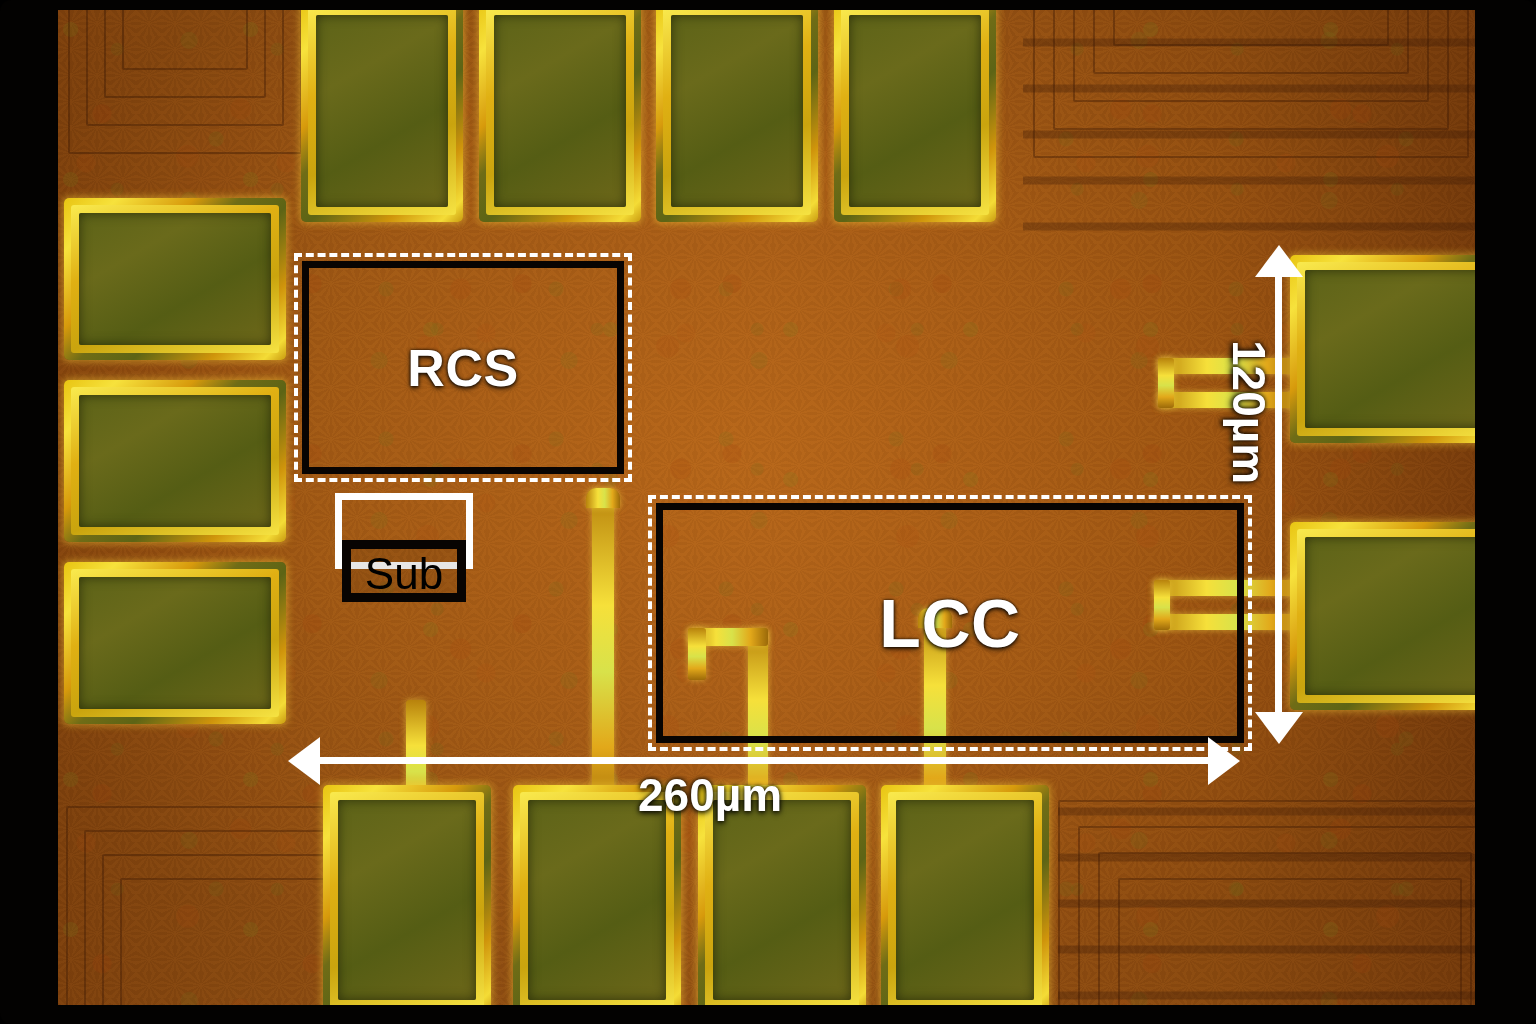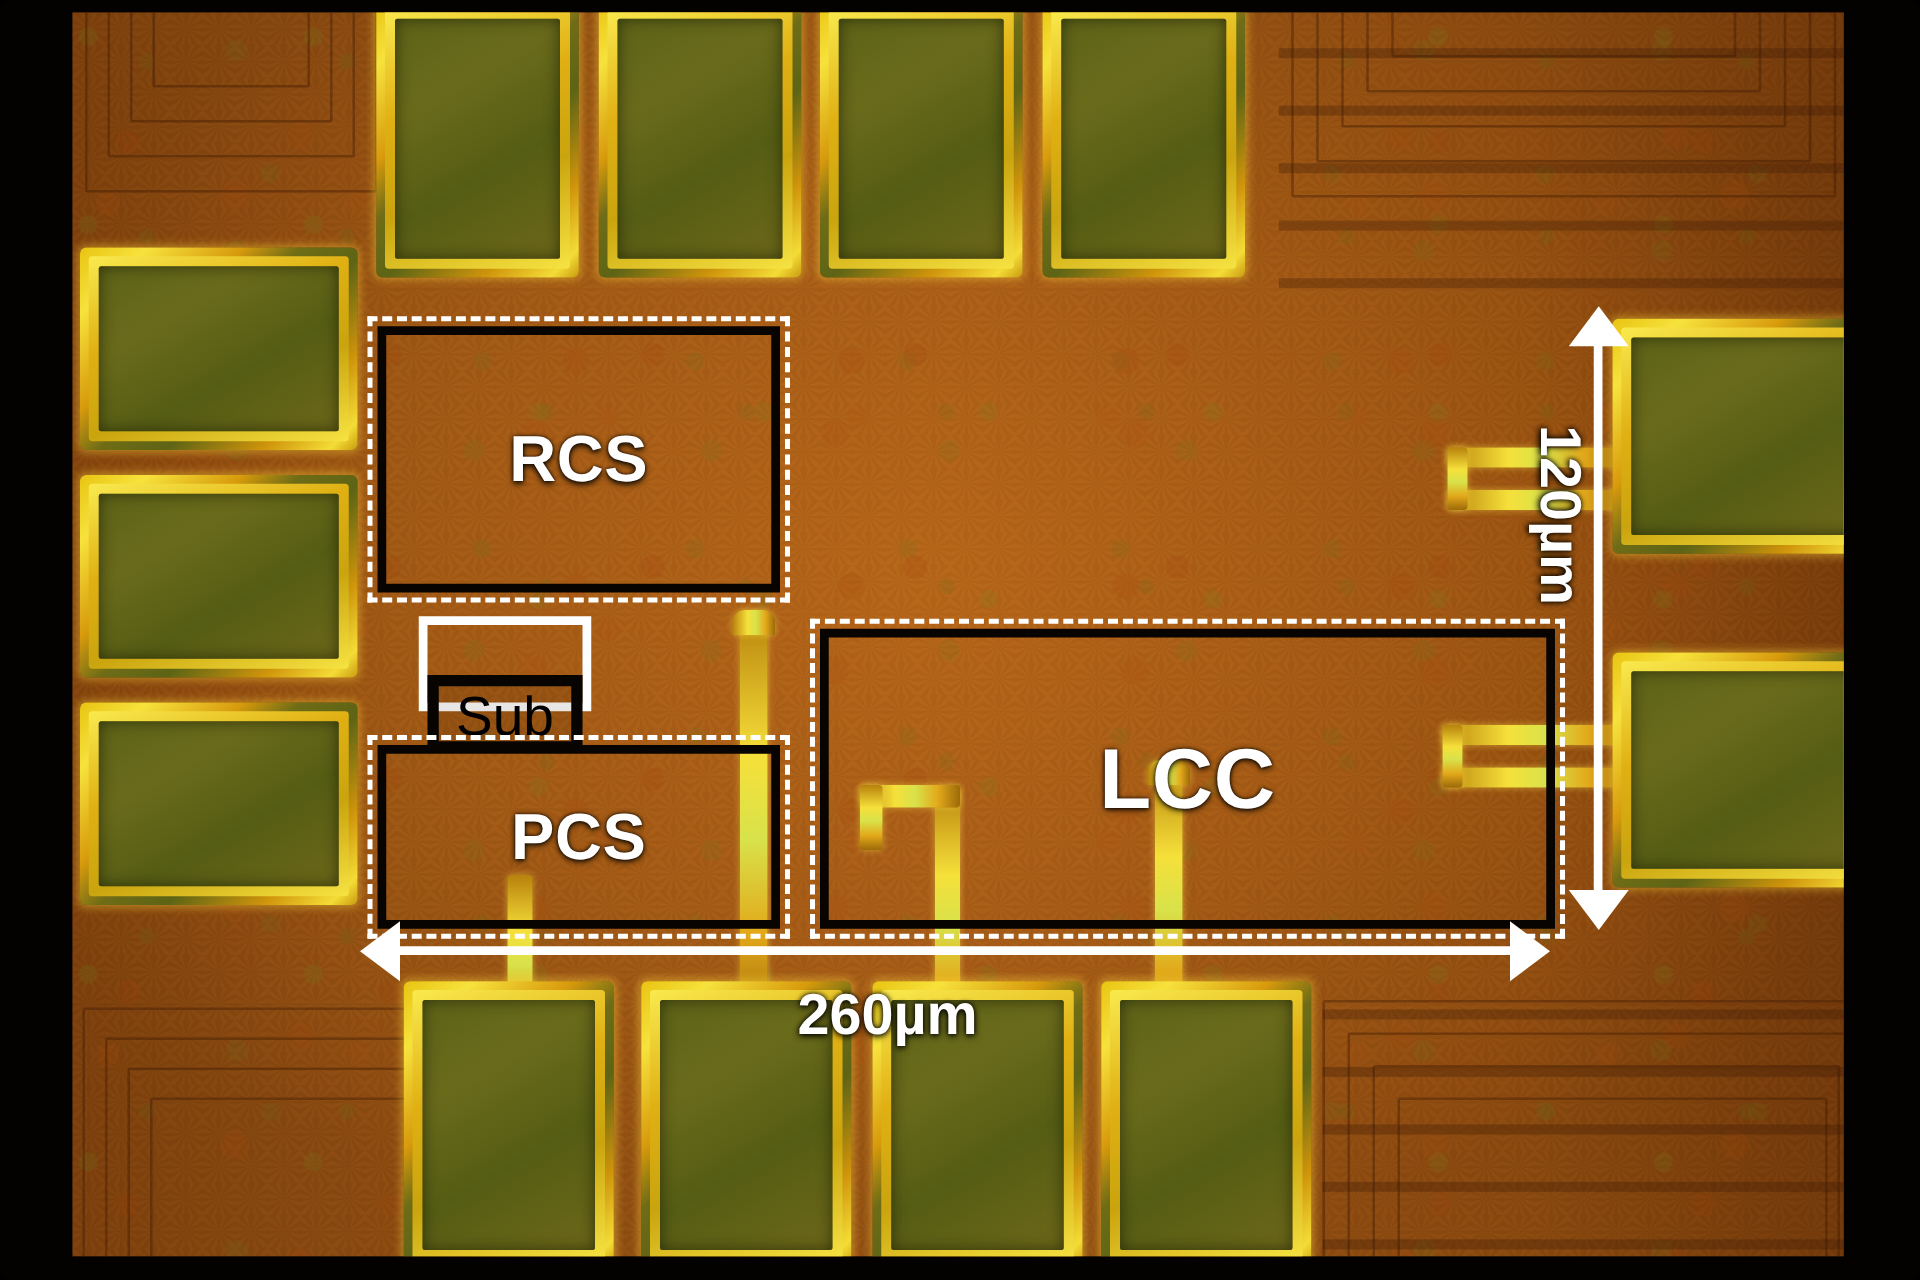--- a/index.html
+++ b/index.html
@@ -159,37 +159,32 @@
       </div>
     </div>
 
 
     <div id="sub-block" style="left:277px;top:483px;width:138px;height:76px;">
       <div class="inner" style="width:100%;height:100%;box-sizing:border-box;display:flex;justify-content:center;margin-top:40px;">
         <span class="lbl" style="font-size:44px;">Sub</span>
       </div>
     </div>
 
-    <div class="blk" id="pcs-block" style="left:236px;top:578px;width:338px;height:163px;">
-      <div class="inner">
-        <span class="lbl" style="font-size:52px;">PCS</span>
-      </div>
-    </div>
 
     <div class="blk" id="lcc-block" style="left:590px;top:485px;width:604px;height:256px;">
       <div class="inner">
         <span class="lbl" style="font-size:68px;">LCC</span>
       </div>
     </div>
 
   </div>
 
   <div class="dimline" style="left:300px;top:757px;width:930px;height:7px;"></div>
   <div class="arrowhead" style="left:288px;top:737px;border-top:24px solid transparent;border-bottom:24px solid transparent;border-right:32px solid #fff;"></div>
   <div class="arrowhead" style="left:1208px;top:737px;border-top:24px solid transparent;border-bottom:24px solid transparent;border-left:32px solid #fff;"></div>
-  <div class="dimtext" style="left:638px;top:784px;font-size:46px;">260µm</div>
+  <div class="dimtext" style="left:638px;top:768px;font-size:46px;">260µm</div>
 
   <div class="dimline" style="left:1275px;top:268px;width:7px;height:462px;"></div>
   <div class="arrowhead" style="left:1255px;top:245px;border-left:24px solid transparent;border-right:24px solid transparent;border-bottom:32px solid #fff;"></div>
   <div class="arrowhead" style="left:1255px;top:712px;border-left:24px solid transparent;border-right:24px solid transparent;border-top:32px solid #fff;"></div>
   <div class="dimtext" style="left:1276px;top:340px;font-size:46px;transform:rotate(90deg);transform-origin:left top;">120µm</div>
 
 </div>
 
 </body></html>

